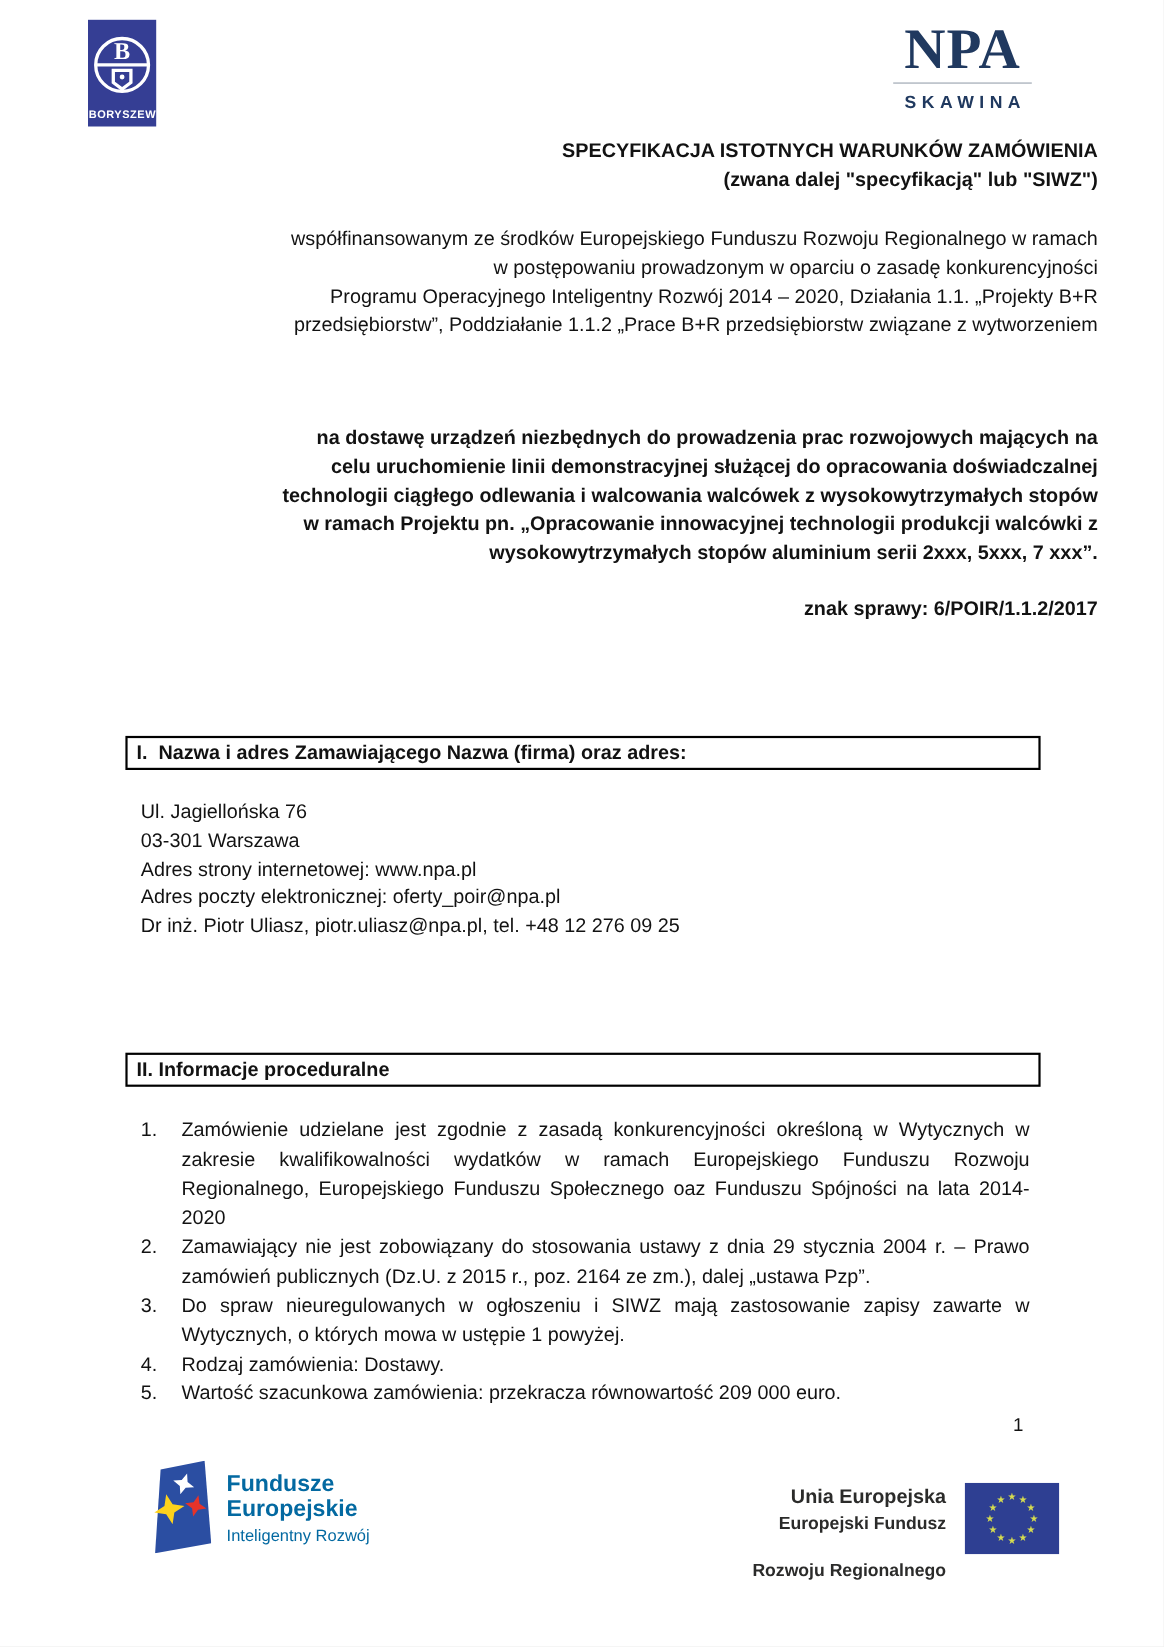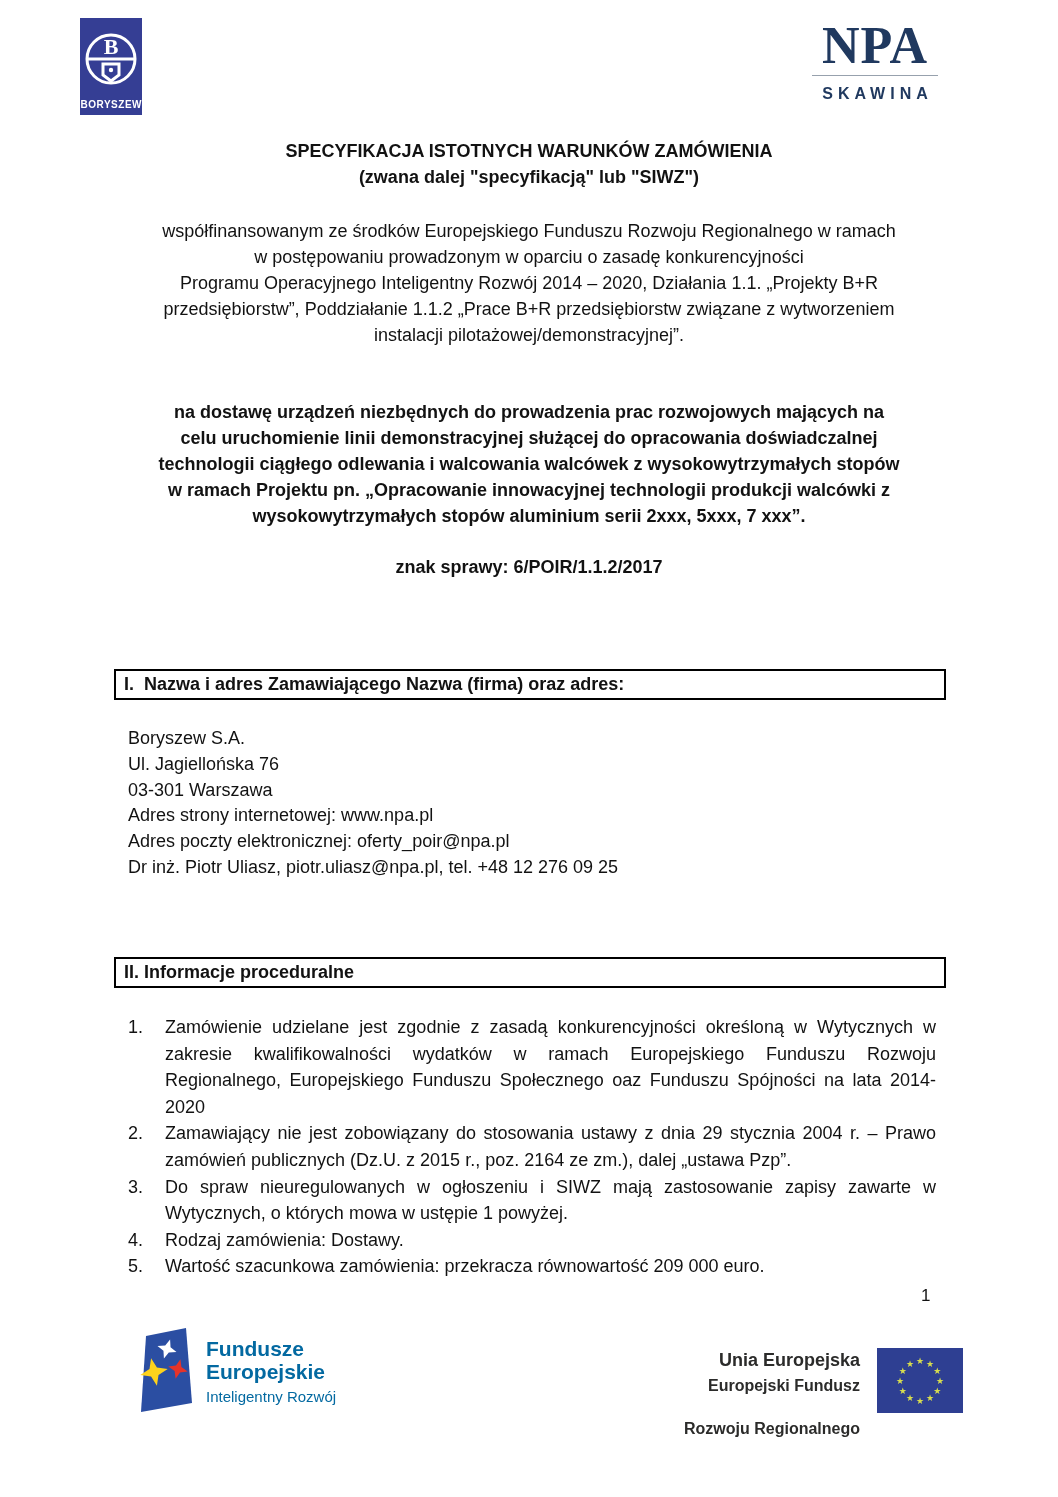--- a/index.html
+++ b/index.html
@@ -24,21 +24,21 @@
     font-family:"Liberation Serif",serif; font-weight:bold; font-size:52px;
     line-height:48px; color:#20395f; letter-spacing:1px;
   }
   .npa-divider { width:126px; margin:5px auto 9px auto; border-top:1px solid #97a1ad; }
   .npa-sub {
     font-size:16px; font-weight:bold; letter-spacing:5px; color:#20395f;
     padding-left:5px; 
   }
 
   
-  .center-par { position:absolute; left:60px; right:60px; text-align:center; font-size:18px; line-height:26px;margin-top:14px; }
+  .center-par { position:absolute; left:60px; right:60px; text-align:right; font-size:18px; line-height:26px; }
   .doc-title   { top:124px; font-weight:bold; }
   .intro       { top:204px; }
   .subject     { top:385px; font-weight:bold; }
   .case-number { top:540px; font-weight:bold; }
 
   
   .sec-box {
     position:absolute; left:114px; width:812px; border:2px solid #000;
     font-weight:bold; font-size:18px; line-height:24px; padding:1px 8px 2px 8px;
     white-space:pre-wrap;
@@ -97,37 +97,35 @@
   <div class="center-par doc-title">
     <div>SPECYFIKACJA ISTOTNYCH WARUNKÓW ZAMÓWIENIA</div>
     <div>(zwana dalej "specyfikacją" lub "SIWZ")</div>
   </div>
 
   <div class="center-par intro">
     <div>współfinansowanym ze środków Europejskiego Funduszu Rozwoju Regionalnego w ramach</div>
     <div>w postępowaniu prowadzonym w oparciu o zasadę konkurencyjności</div>
     <div>Programu Operacyjnego Inteligentny Rozwój 2014 – 2020, Działania 1.1. „Projekty B+R</div>
     <div>przedsiębiorstw”, Poddziałanie 1.1.2 „Prace B+R przedsiębiorstw związane z wytworzeniem</div>
-    <div>instalacji pilotażowej/demonstracyjnej”.</div>
   </div>
 
   <div class="center-par subject">
     <div>na dostawę urządzeń niezbędnych do prowadzenia prac rozwojowych mających na</div>
     <div>celu uruchomienie linii demonstracyjnej służącej do opracowania doświadczalnej</div>
     <div>technologii ciągłego odlewania i walcowania walcówek z wysokowytrzymałych stopów</div>
     <div>w ramach Projektu pn. „Opracowanie innowacyjnej technologii produkcji walcówki z</div>
     <div>wysokowytrzymałych stopów aluminium serii 2xxx, 5xxx, 7 xxx”.</div>
   </div>
 
   <div class="center-par case-number">znak sprawy: 6/POIR/1.1.2/2017</div>
 
   <div class="sec-box sec1">I.  Nazwa i adres Zamawiającego Nazwa (firma) oraz adres:</div>
 
   <div class="address">
-    <div>Boryszew S.A.</div>
     <div>Ul. Jagiellońska 76</div>
     <div>03-301 Warszawa</div>
     <div>Adres strony internetowej: www.npa.pl</div>
     <div>Adres poczty elektronicznej: oferty_poir@npa.pl</div>
     <div>Dr inż. Piotr Uliasz, piotr.uliasz@npa.pl, tel. +48 12 276 09 25</div>
   </div>
 
   <div class="sec-box sec2">II. Informacje proceduralne</div>
 
   <div class="list">

